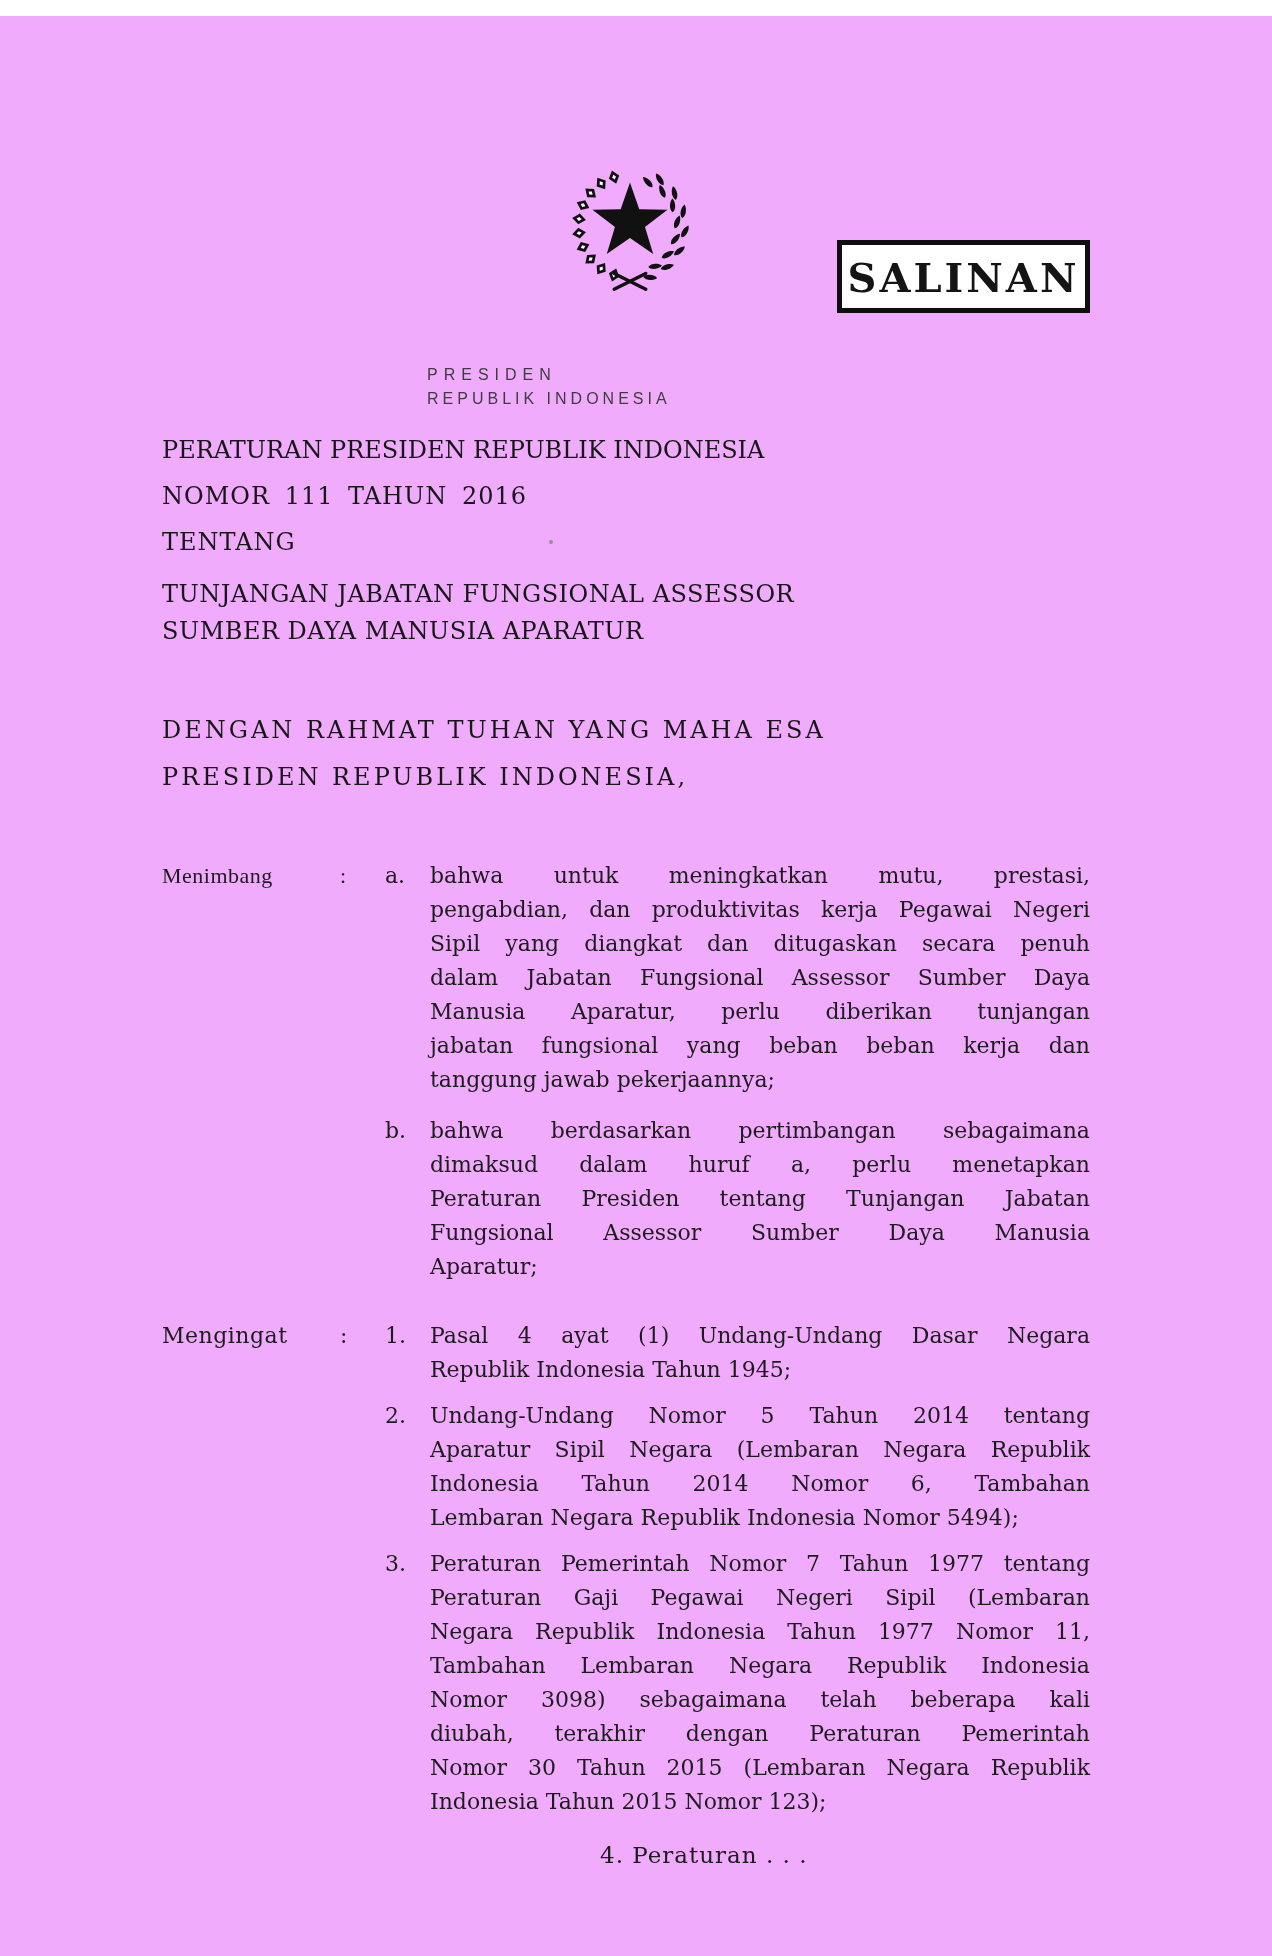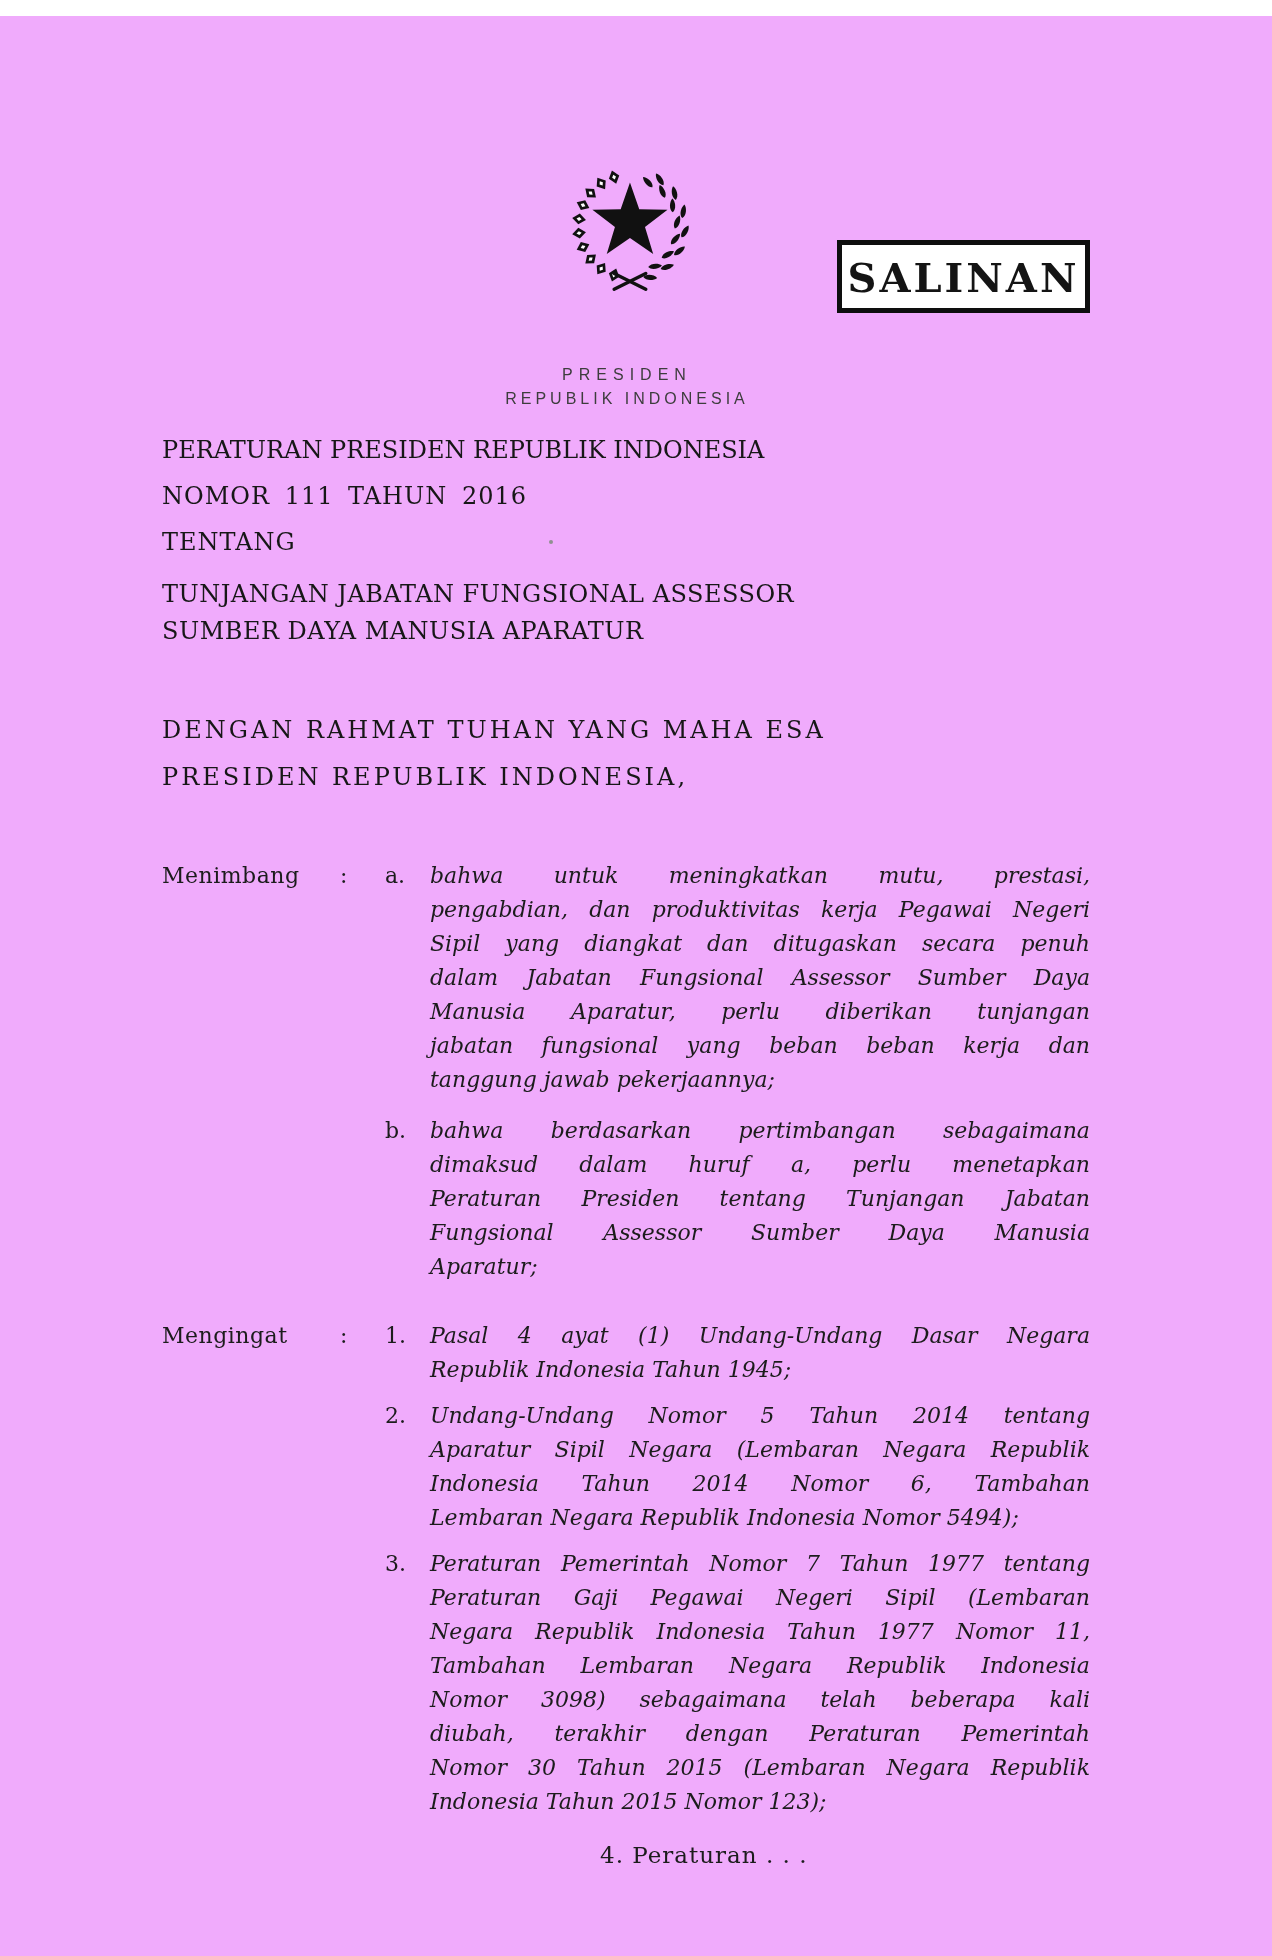--- a/index.html
+++ b/index.html
@@ -14,49 +14,49 @@
     position:absolute;left:837px;top:224px;width:253px;height:73px;
     border:5px solid #0e0e0e;box-sizing:border-box;background:#fff;
     display:flex;align-items:center;justify-content:center;
   }
   .stamp-label{
     font-family:"DejaVu Serif",serif;font-weight:bold;font-size:40px;
     letter-spacing:3px;color:#141414;line-height:1;padding-top:2px;
   }
   
   .letterhead{
-    position:absolute;left:427px;top:347px;width:400px;text-align:center;
+    position:absolute;left:427px;top:347px;width:400px;text-align:left;
     font-family:"Liberation Sans",sans-serif;color:#3d3d3d;
   }
   .lh1{font-size:16px;letter-spacing:6px;line-height:24px;}
   .lh2{font-size:16px;letter-spacing:4px;line-height:24px;}
   
   .hline{position:absolute;left:162px;width:928px;font-size:24px;color:#171717;white-space:nowrap;}
   .t1{top:420px;}
   .t2{top:466px;letter-spacing:1px;word-spacing:6px;}
   .t3{top:512px;letter-spacing:1px;}
   .t4{top:564px;letter-spacing:0.5px;}
   .t5{top:601px;letter-spacing:0.5px;}
   .p1{top:700px;letter-spacing:3px;}
   .p2{top:747px;letter-spacing:3px;}
   .noise-dot{position:absolute;left:549px;top:524px;width:4px;height:4px;border-radius:50%;background:#909090;}
   
   .side-label{position:absolute;left:162px;font-size:22px;line-height:34px;letter-spacing:0.5px;}
   .side-colon{position:absolute;left:340px;font-size:22px;line-height:34px;}
-  .lab-menimbang,.col-menimbang{top:843px;}
+  .lab-menimbang,.col-menimbang{top:843px;font-family:Liberation Serif, serif;}
   .lab-mengingat,.col-mengingat{top:1303px;}
   .items{position:absolute;left:385px;width:705px;}
   #menimbang-items{top:843px;}
   #mengingat-items{top:1303px;}
   .clause-row{display:flex;align-items:flex-start;}
   #menimbang-items .clause-row{margin-bottom:17px;}
   #mengingat-items .clause-row{margin-bottom:12px;}
   .clause-row:last-child{margin-bottom:0;}
   .marker{width:45px;flex:none;font-size:22px;line-height:34px;}
-  .clause-text{width:660px;flex:none;font-size:22px;line-height:34px;font-style:italic;}
+  .clause-text{width:660px;flex:none;font-size:22px;line-height:34px;}
   .jline{text-align:justify;text-align-last:justify;}
   .jline.jlast{text-align-last:left;}
   
   .catchword{position:absolute;left:600px;top:1826px;width:470px;text-align:left;font-size:23px;letter-spacing:1px;}
   .scan-edge{position:absolute;left:283px;top:1950px;width:770px;height:2px;background:#e3e3e1;}
 </style>
 </head>
 <body>
 
 <div class="page">

